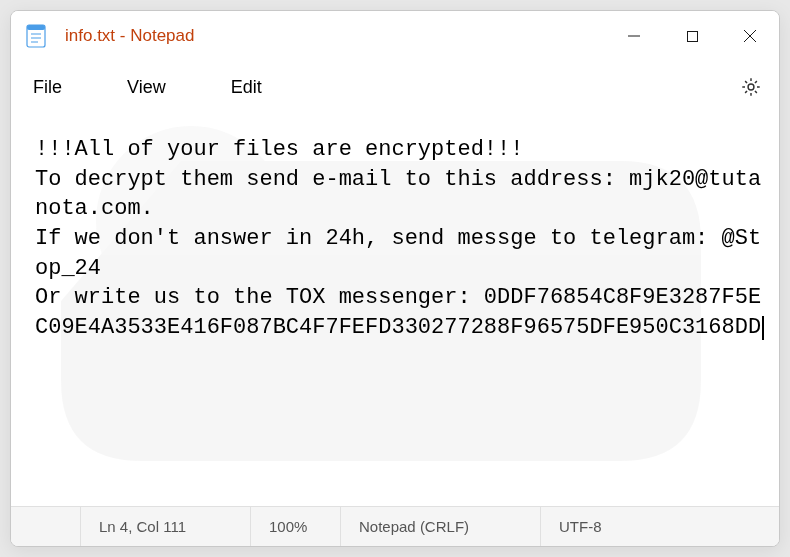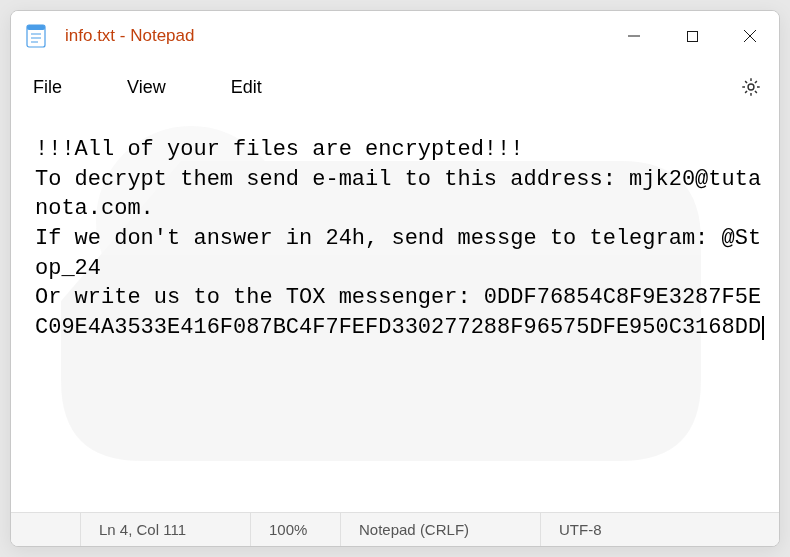--- a/index.html
+++ b/index.html
@@ -119,21 +119,21 @@
       display: inline-block;
       width: 1.5px;
       height: 24px;
       background: #000;
       vertical-align: text-bottom;
       margin-left: 1px;
     }
 
     
     .statusbar {
-      height: 34px;
+      height: 40px;
       border-top: 1px solid #e0e0e0;
       background: #f5f5f5;
       display: flex;
       align-items: center;
       font-size: 15px;
       color: #555;
       position: relative;
       z-index: 2;
     }
     .sb-cell {

